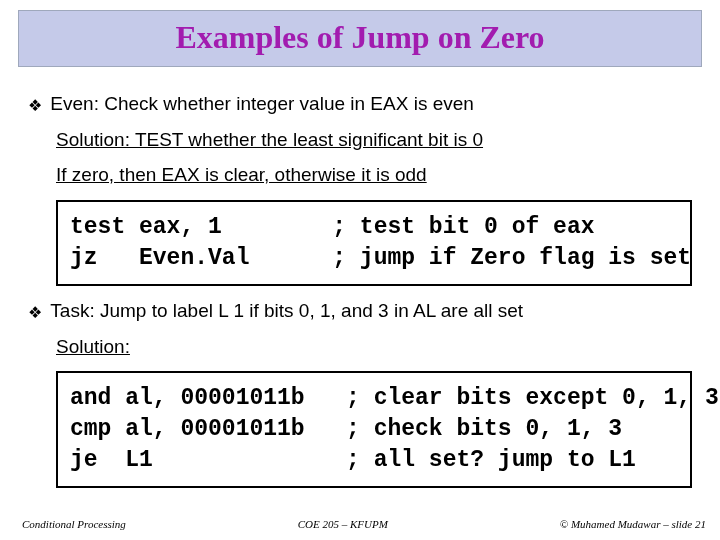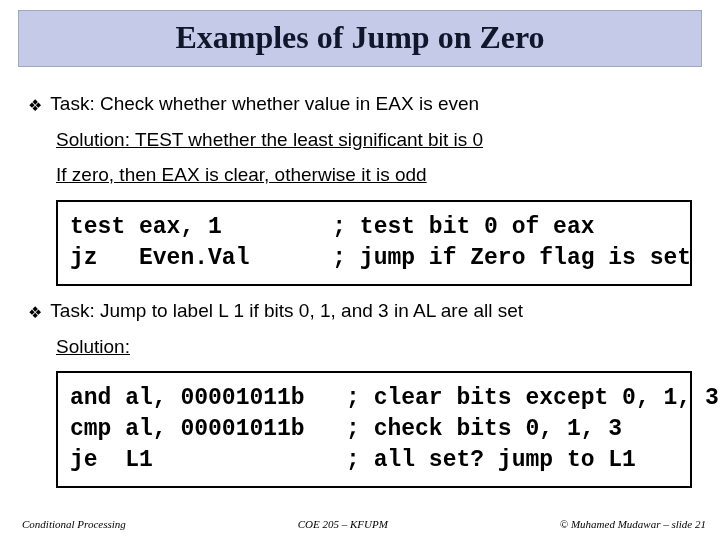--- a/index.html
+++ b/index.html
@@ -17,21 +17,21 @@
     border: 1px solid #9fa8bc;
     margin: 10px 18px 0 18px;
     padding: 8px 0 10px 0;
     text-align: center;
   }
   .title-bar h1 {
     margin: 0;
     font-family: "Comic Sans MS", "Comic Sans", cursive;
     font-size: 32px;
     font-weight: bold;
-    color: #0f172a;
+    color: #a21caf;
   }
   .content {
     padding: 14px 28px 0 28px;
     font-size: 19px;
     line-height: 1.35;
   }
   .bullet-line {
     display: flex;
     align-items: flex-start;
     margin: 10px 0 2px 0;
@@ -75,21 +75,21 @@
 <body>
 
 <div class="title-bar">
   <h1>Examples of Jump on Zero</h1>
 </div>
 
 <div class="content">
 
   <div class="bullet-line">
     <span class="diamond">❖</span>
-    <span>Task: Check whether whether value in EAX is even</span>
+    <span>Even: Check whether integer value in EAX is even</span>
   </div>
   <div class="sub-line">Solution: TEST whether the least significant bit is 0</div>
   <div class="sub-line">If zero, then EAX is clear, otherwise it is odd</div>
 
   <div class="code-box">test eax, 1        ; test bit 0 of eax
 jz   Even.Val      ; jump if Zero flag is set</div>
 
   <div class="bullet-line">
     <span class="diamond">❖</span>
     <span>Task: Jump to label L 1 if bits 0, 1, and 3 in AL are all set</span>

